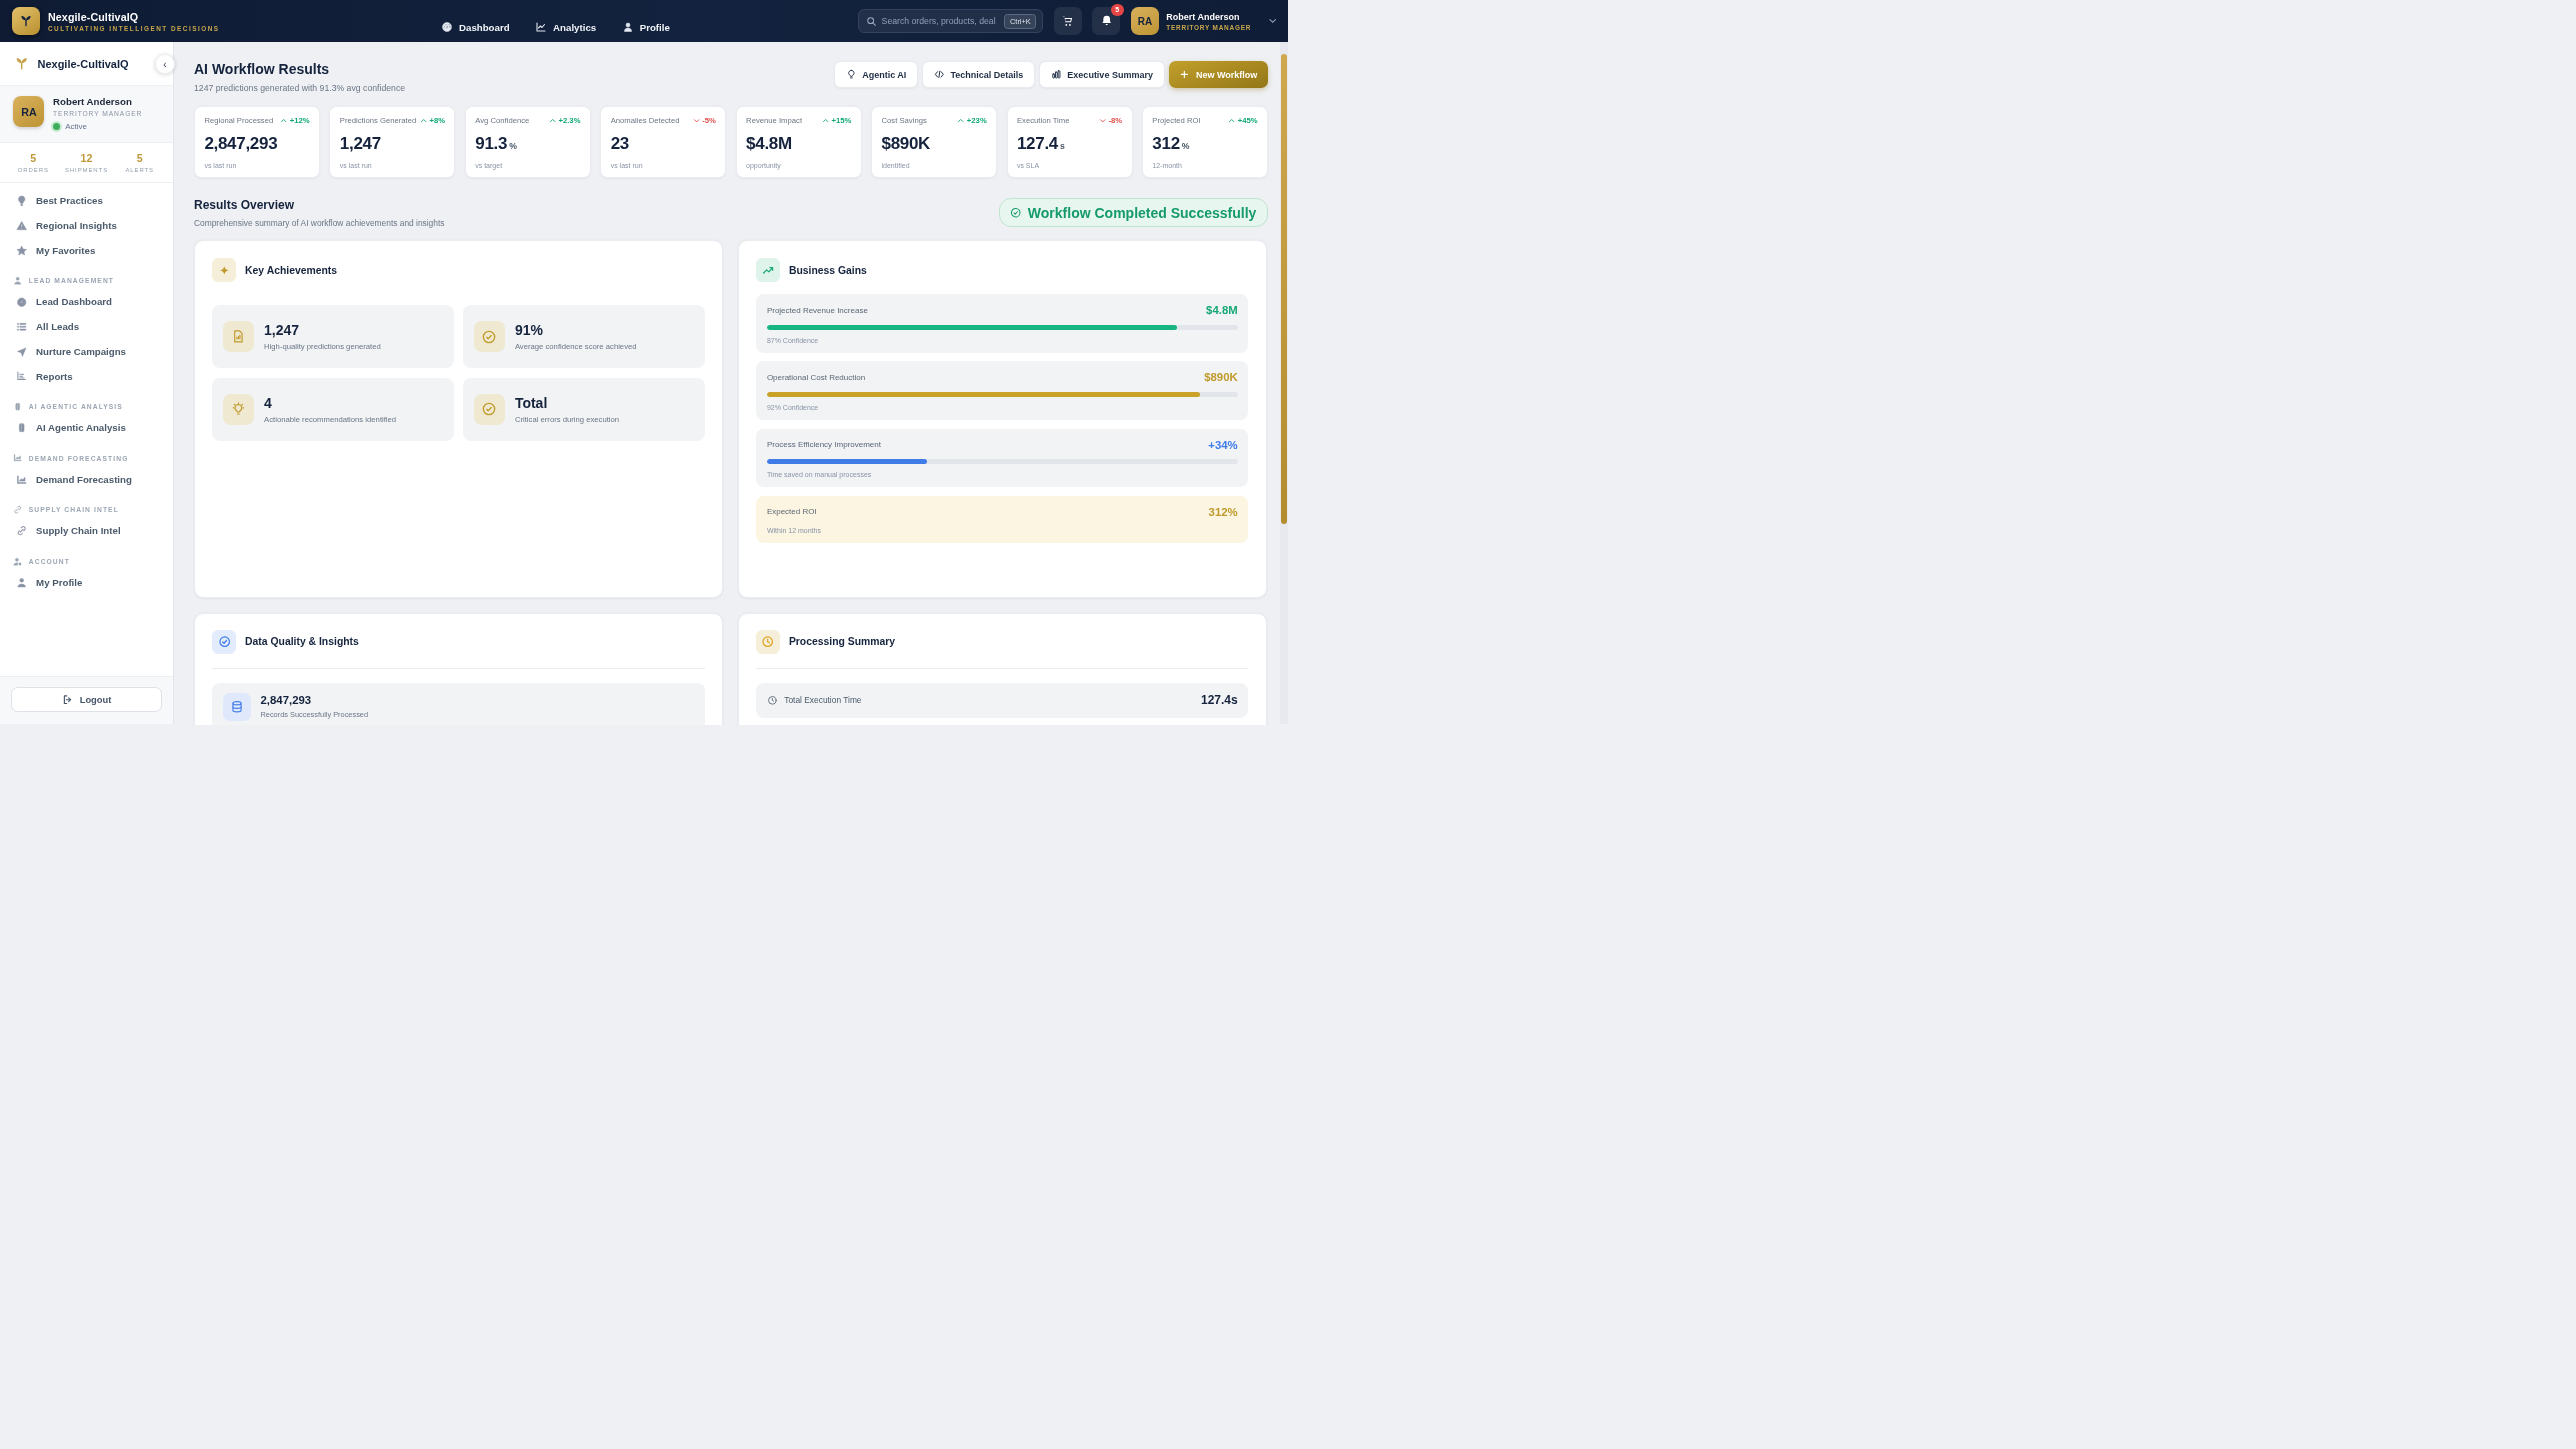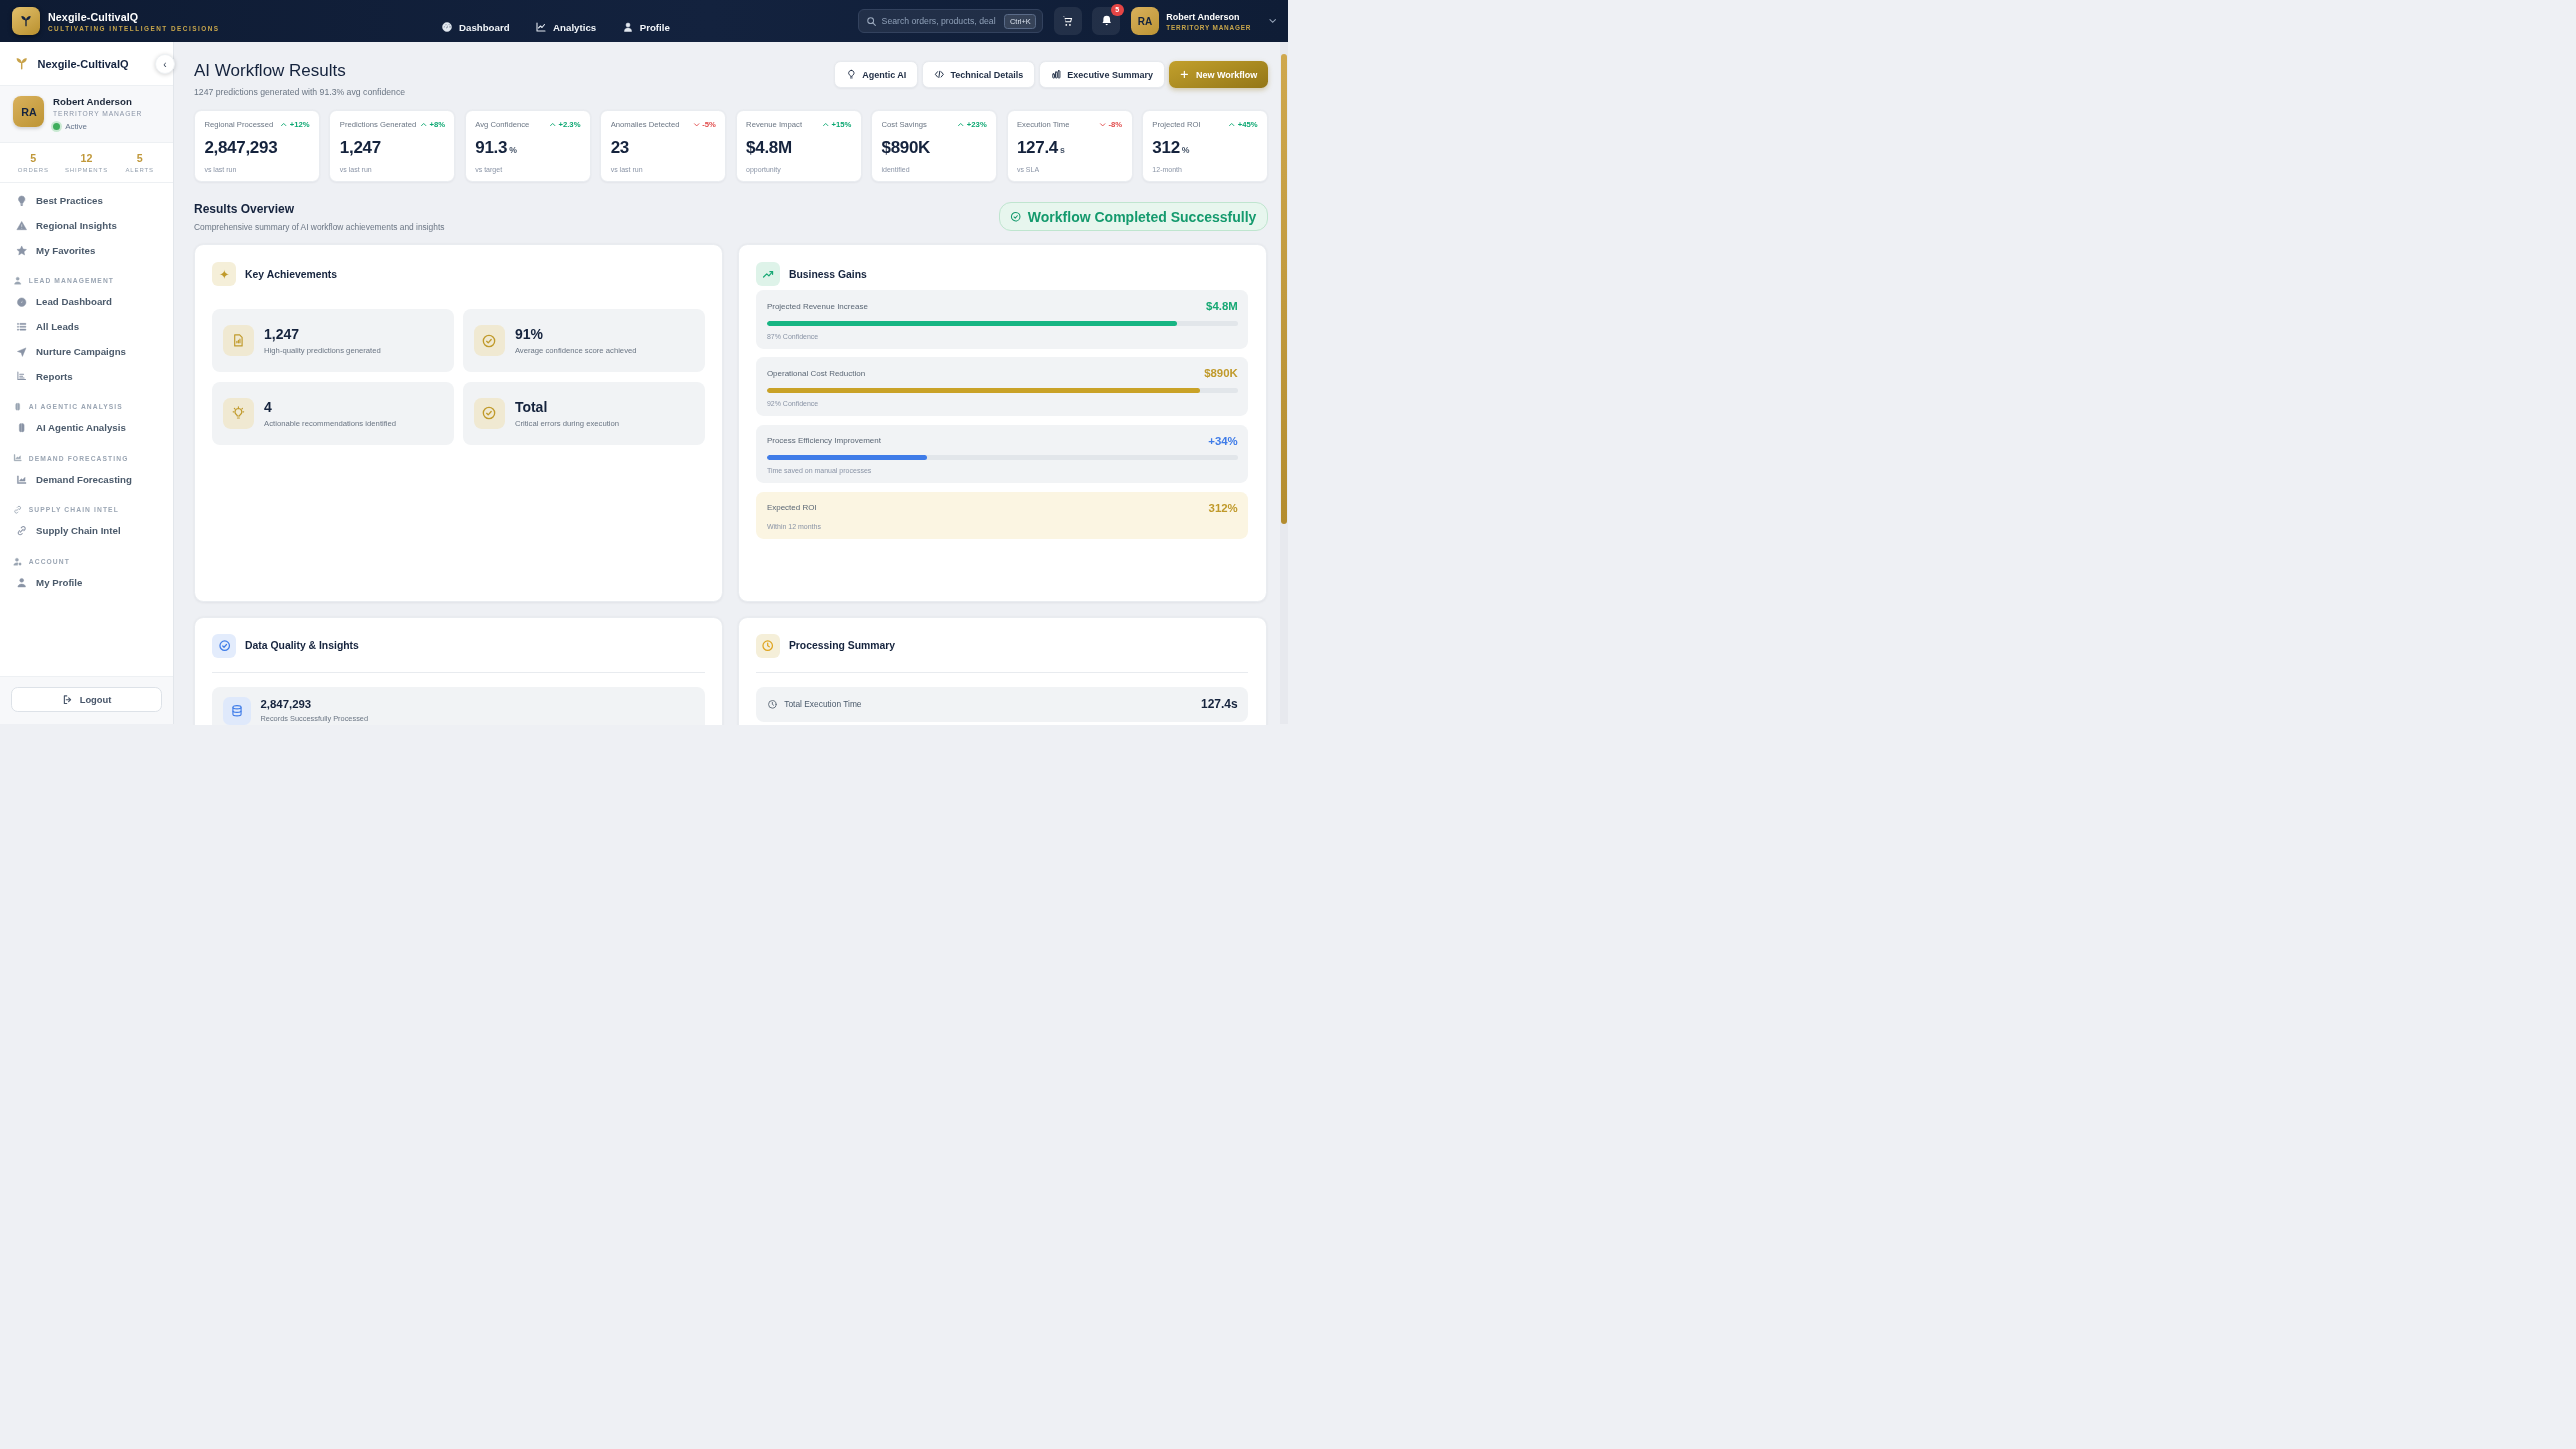--- a/index.html
+++ b/index.html
@@ -67,21 +67,21 @@
     letter-spacing:1.1px; color:#9aa5b3; font-weight:bold; }
   .sb-section svg { stroke:#9aa5b3; }
   .sb-foot { border-top:0.7px solid #edf0f3; background:#f7f8fa; padding:9.4px 10.7px 12px; }
   .logout-btn { width:100%; height:25.5px; border:0.7px solid #dde2e8; background:#fff; border-radius:6.7px;
     display:flex; align-items:center; justify-content:center; gap:6.7px; font-size:9.4px; font-weight:bold;
     color:#475569; cursor:pointer; font-family:inherit; }
 
   
   .main { position:absolute; left:174px; top:42px; width:1114px; height:682px; padding:19px 20px 0 20px; }
   .page-head { display:flex; align-items:flex-start; justify-content:space-between; }
-  .page-title { font-size:17px; font-weight:normal; color:#15233d; }
+  .page-title { font-size:14px; font-weight:bold; color:#15233d; }
   .page-sub { font-size:8.7px; color:#6b7684; margin-top:6px; }
   .actions { display:flex; gap:4px; }
   .btn { height:27px; border-radius:6.7px; border:0.7px solid #e7eaee; background:#fff; display:flex; align-items:center;
     gap:6px; padding:0 10.7px; font-size:9px; font-weight:bold; color:#1f2d44; cursor:pointer;
     box-shadow:0 0.7px 2px rgba(16,24,40,.05); font-family:inherit; }
   .btn-primary { background:linear-gradient(160deg,#c2a02c,#937617); border:none; color:#fff;
     box-shadow:0 2px 5.4px rgba(148,117,23,.35); }
 
   .kpi-row { display:flex; gap:9.4px; margin-top:13.4px; }
   .kpi { flex:1; background:#fff; border:0.7px solid #e9ecf0; border-radius:7.4px; padding:8.7px 9.4px 8px;
@@ -111,21 +111,21 @@
   .card-title { font-size:10.4px; font-weight:bold; color:#15233d; }
 
   .ach-grid { display:grid; grid-template-columns:1fr 1fr; gap:9.4px; margin-top:23px; }
   .ach-tile { background:#f1f3f5; border-radius:8px; padding:12px 10.7px; display:flex; align-items:center; gap:10px; min-height:63px; }
   .ach-icon { width:31px; height:31px; border-radius:7.4px; background:#f0e9d2; color:#c09a2b;
     display:flex; align-items:center; justify-content:center; flex:0 0 auto; }
   .ach-value { font-size:14px; font-weight:bold; color:#15233d; }
   .ach-label { font-size:7.7px; color:#6b7684; margin-top:4px; }
 
   .gain-row { background:#f1f3f5; border-radius:7.4px; padding:10px 10.7px 8.7px; margin-top:8.7px; }
-  .gain-row.first { margin-top:4px; }
+  .gain-row.first { margin-top:12px; }
   .gain-top { display:flex; align-items:center; justify-content:space-between; }
   .gain-label { font-size:8px; color:#5b6775; }
   .gain-value { font-size:11.4px; font-weight:bold; }
   .v-green { color:#17a874; } .v-gold { color:#c09a2b; } .v-blue { color:#3f7ce8; }
   .track { height:4.7px; background:#e2e6ea; border-radius:2.7px; margin-top:8.7px; overflow:hidden; }
   .fill { height:100%; border-radius:2.7px; }
   .f-green { background:#17b583; } .f-gold { background:#c9a227; } .f-blue { background:#3f7ce8; }
   .gain-cap { font-size:7px; color:#8a94a6; margin-top:7.4px; }
   .gain-roi { background:#fbf5e2; }
   .gain-roi .gain-cap { margin-top:9.4px; }

